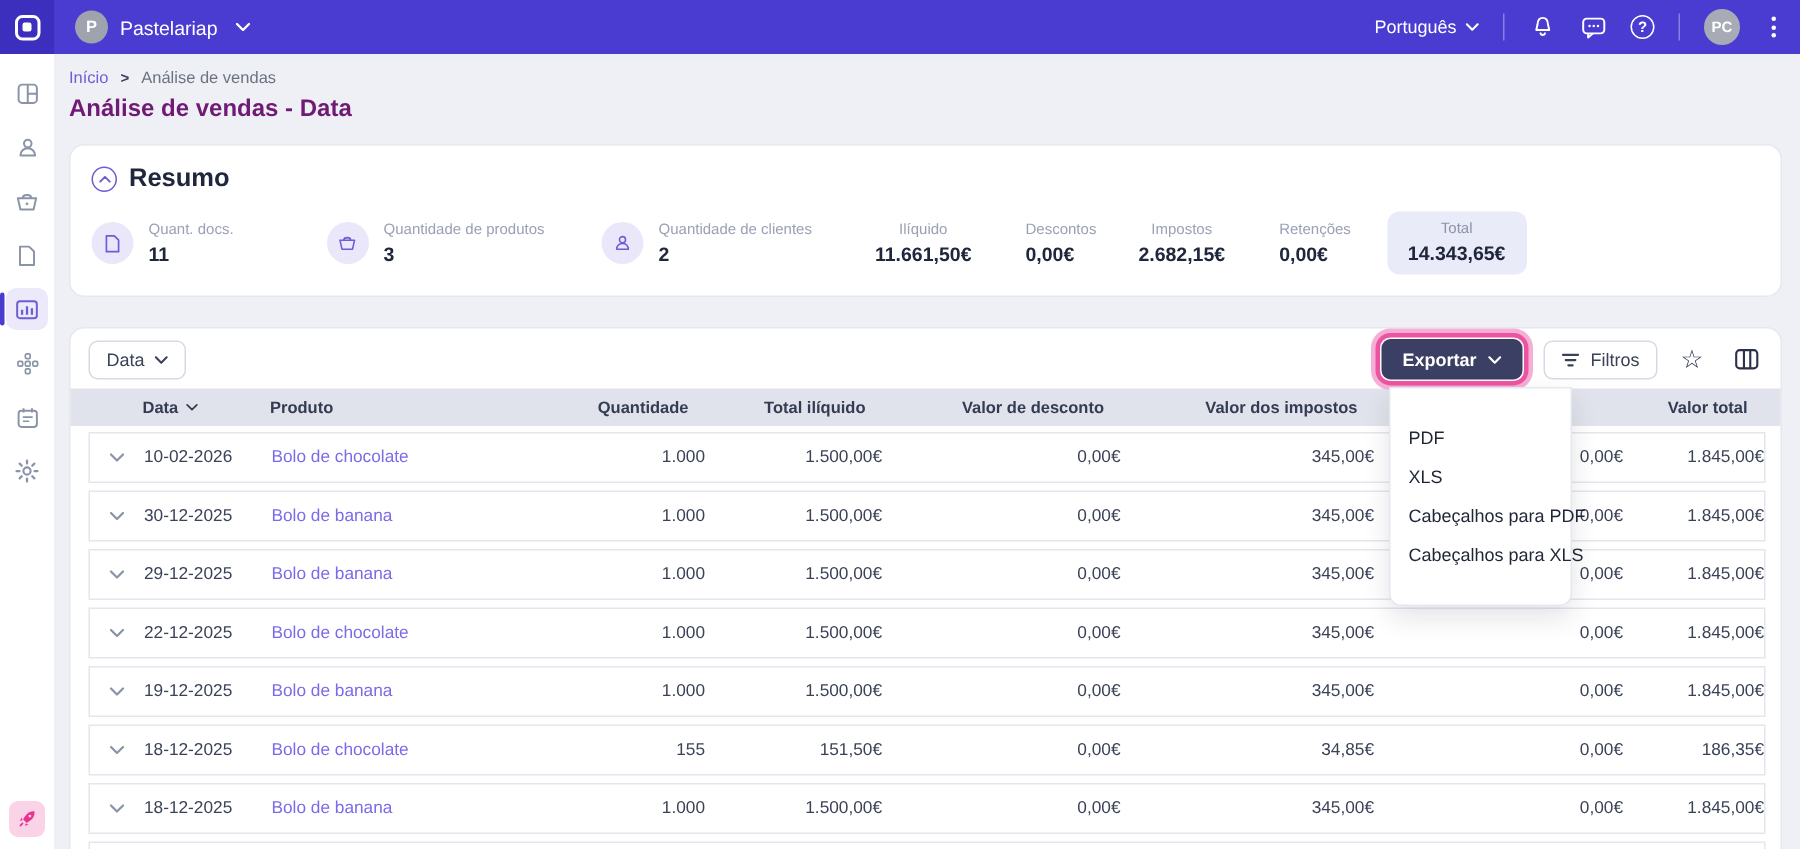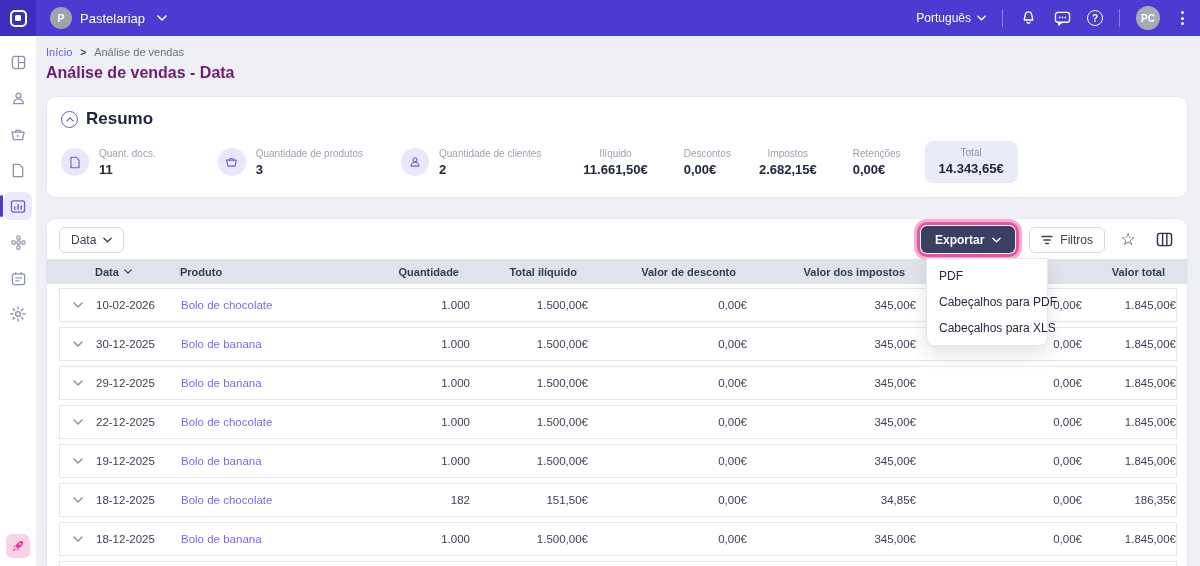--- a/index.html
+++ b/index.html
@@ -75,21 +75,21 @@
   .toolbar { display:flex; align-items:center; padding:7px 10px 6px 12px; }
   .btn-outline { display:flex; align-items:center; gap:7px; background:#fff; border:1px solid #D5DAE4;
     border-radius:6px; height:26px; padding:0 11px; font-size:12px; color:#3A4256; }
   .toolbar-right { margin-left:auto; display:flex; align-items:center; gap:10px; }
   .export-wrap { position:relative; margin-right:4px; }
   .btn-export { display:flex; align-items:center; gap:8px; background:#3A3F63; color:#fff; border:none;
     border-radius:6px; height:27px; padding:0 14px; font-size:12px; font-weight:600;
     box-shadow:0 0 0 1px #fff, 0 0 0 4px #EC54A2, 0 0 0 7px #F6AFD4; }
   .export-menu { position:absolute; top:32px; left:5px; width:122px; background:#fff;
     border:1px solid #E6E8F0; border-radius:0 0 8px 8px; box-shadow:0 8px 18px rgba(30,35,60,.12);
-    padding:4px 0; z-index:40; }
+    padding:20px 0; z-index:40; }
   .export-menu .item { font-size:12px; color:#1F2637; padding:6px 12px; white-space:nowrap; cursor:default; }
   .icon-btn { width:26px; height:26px; display:flex; align-items:center; justify-content:center; color:#2B3147; }
   .star-glyph { font-size:17px; line-height:1; color:#2B3147; }
 
   
   .tgrid { display:grid; grid-template-columns:36px 85px 1fr 150px 118px 159px 169px 166px 94px; align-items:center; }
   .thead { background:#E0E3EB; height:25px; padding:0 22px 0 12px; font-size:11px; font-weight:600; color:#333C52; }
   .thead .h { white-space:nowrap; }
   .thead .num, .trow .num { text-align:right; }
   .th-date { display:flex; align-items:center; gap:5px; }
@@ -330,20 +330,21 @@
         <div class="toolbar-right">
           <div class="export-wrap">
             <button class="btn-export">
               <span>Exportar</span>
               <svg width="9" height="6" viewBox="0 0 10 6">
                   <polyline points="1,1 5,5 9,1" fill="none" stroke="#fff" stroke-width="1.6" stroke-linecap="round" stroke-linejoin="round"></polyline>
                 </svg>
             </button>
             <div class="export-menu">
               <div class="item">PDF</div>
+              <div class="item">XLS</div>
               <div class="item">Cabeçalhos para PDF</div>
               <div class="item">Cabeçalhos para XLS</div>
             </div>
           </div>
           <button class="btn-outline">
             <svg width="12" height="10" viewBox="0 0 12 10">
                 <line x1="1" y1="1.5" x2="11" y2="1.5" stroke="#3A4256" stroke-width="1.5" stroke-linecap="round"></line>
                 <line x1="2.8" y1="5" x2="9.2" y2="5" stroke="#3A4256" stroke-width="1.5" stroke-linecap="round"></line>
                 <line x1="4.6" y1="8.5" x2="7.4" y2="8.5" stroke="#3A4256" stroke-width="1.5" stroke-linecap="round"></line>
               </svg>
@@ -461,21 +462,21 @@
   </div>
 
   <div class="trow tgrid">
     <span class="chev">
       <svg width="10" height="6" viewBox="0 0 10 6">
                 <polyline points="1,1 5,5 9,1" fill="none" stroke="currentColor" stroke-width="1.5" stroke-linecap="round" stroke-linejoin="round"></polyline>
               </svg>
     </span>
     <span class="cell">18-12-2025</span>
     <span class="cell product">Bolo de chocolate</span>
-    <span class="cell num">182</span>
+    <span class="cell num">155</span>
     <span class="cell num">151,50€</span>
     <span class="cell num">0,00€</span>
     <span class="cell num">34,85€</span>
     <span class="cell num">0,00€</span>
     <span class="cell num">186,35€</span>
   </div>
 
   <div class="trow tgrid">
     <span class="chev">
       <svg width="10" height="6" viewBox="0 0 10 6">

